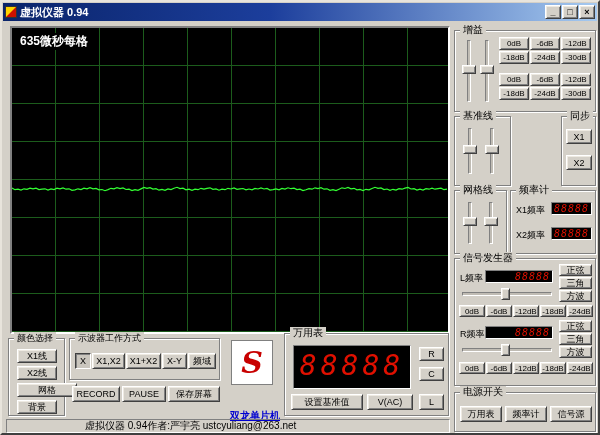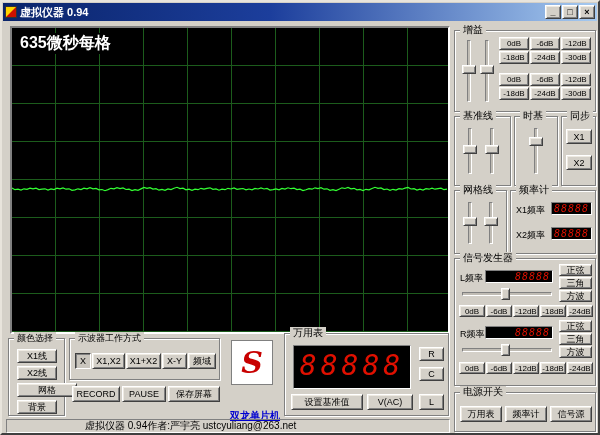--- a/index.html
+++ b/index.html
@@ -24,21 +24,21 @@
     font-size:9px;font-weight:bold;color:#000;line-height:1;
   }
   .scope{
     position:absolute;left:8px;top:24px;width:440px;height:308px;
     background-color:#000;
     border:2px solid;border-color:#808080 #fff #fff #808080;
     background-image:
       repeating-linear-gradient(to right,transparent 0,transparent 43px,#1c5c1c 43px,#1c5c1c 44px),
       repeating-linear-gradient(to bottom,transparent 0,transparent 37px,#1c5c1c 37px,#1c5c1c 38px);
   }
-  .scope-label{position:absolute;left:6px;top:5px;color:#fff;font-size:16px;font-weight:bold;background:#000;padding:0 2px;}
+  .scope-label{position:absolute;left:6px;top:5px;color:#fff;font-size:12px;font-weight:bold;background:#000;padding:0 2px;}
   .trace{position:absolute;left:0;top:152px;width:436px;height:20px;}
   .group{
     position:absolute;border:1px solid #808080;
     box-shadow:inset 1px 1px 0 #fff,1px 1px 0 #fff;
   }
   .legend{position:absolute;top:-7px;left:5px;background:#d4d0c8;padding:0 3px;font-size:10px;line-height:12px;white-space:nowrap;}
   .btn{
     position:absolute;display:flex;align-items:center;justify-content:center;
     background:#d4d0c8;border:1px solid;border-color:#fff #404040 #404040 #fff;
     box-shadow:inset 1px 1px 0 #eeeae2,inset -1px -1px 0 #808080;
@@ -125,27 +125,20 @@
     <div class="vslider" style="left:7px;top:10px;height:48px;">
       <div class="groove"></div>
       <div class="thumb" style="top:18px;"></div>
     </div>
     <div class="vslider" style="left:29px;top:10px;height:48px;">
       <div class="groove"></div>
       <div class="thumb" style="top:18px;"></div>
     </div>
   </div>
 
-  <div class="group" style="left:512px;top:114px;width:44px;height:70px;">
-    <span class="legend">时基</span>
-    <div class="vslider" style="left:13px;top:10px;height:48px;">
-      <div class="groove"></div>
-      <div class="thumb" style="top:10px;"></div>
-    </div>
-  </div>
 
   <div class="group" style="left:559px;top:114px;width:35px;height:70px;">
     <span class="legend">同步</span>
     <div class="btn" style="left:4px;top:12px;width:26px;height:15px;">X1</div>
     <div class="btn" style="left:4px;top:38px;width:26px;height:15px;text-align:center;">X2</div>
   </div>
 
   <div class="group" style="left:452px;top:188px;width:53px;height:64px;">
     <span class="legend">网格线</span>
     <div class="vslider" style="left:7px;top:10px;height:44px;">

